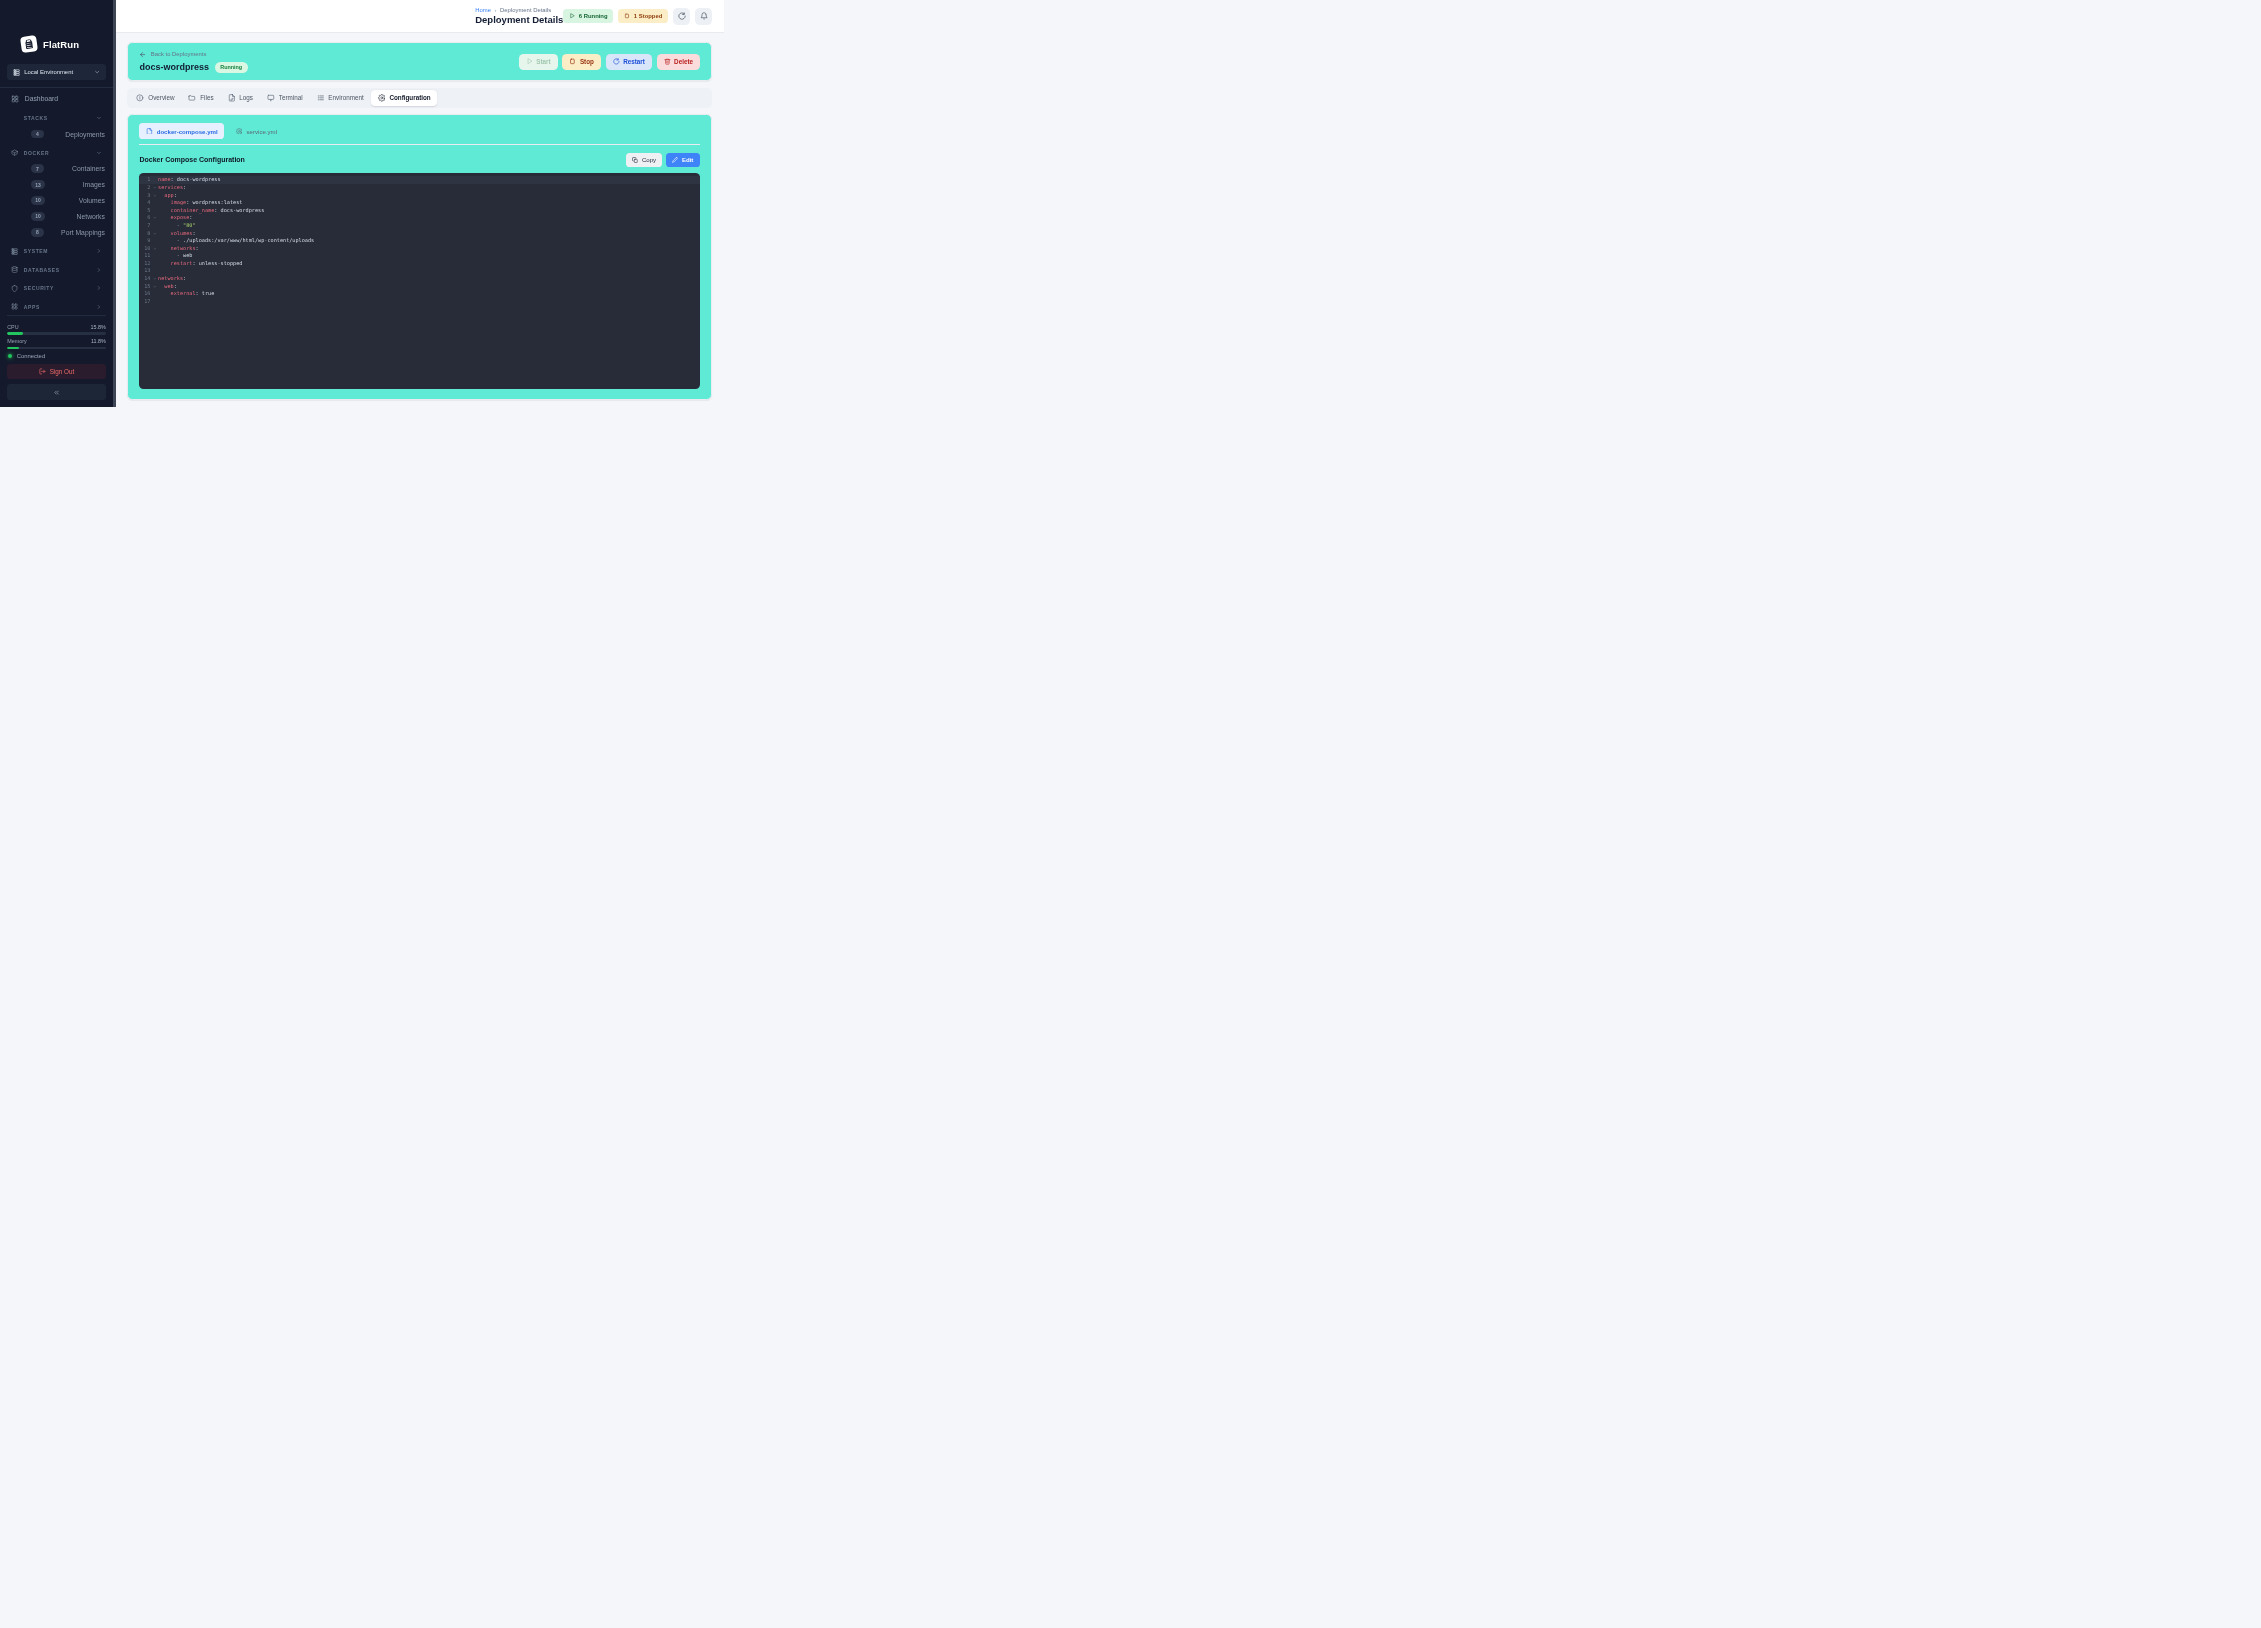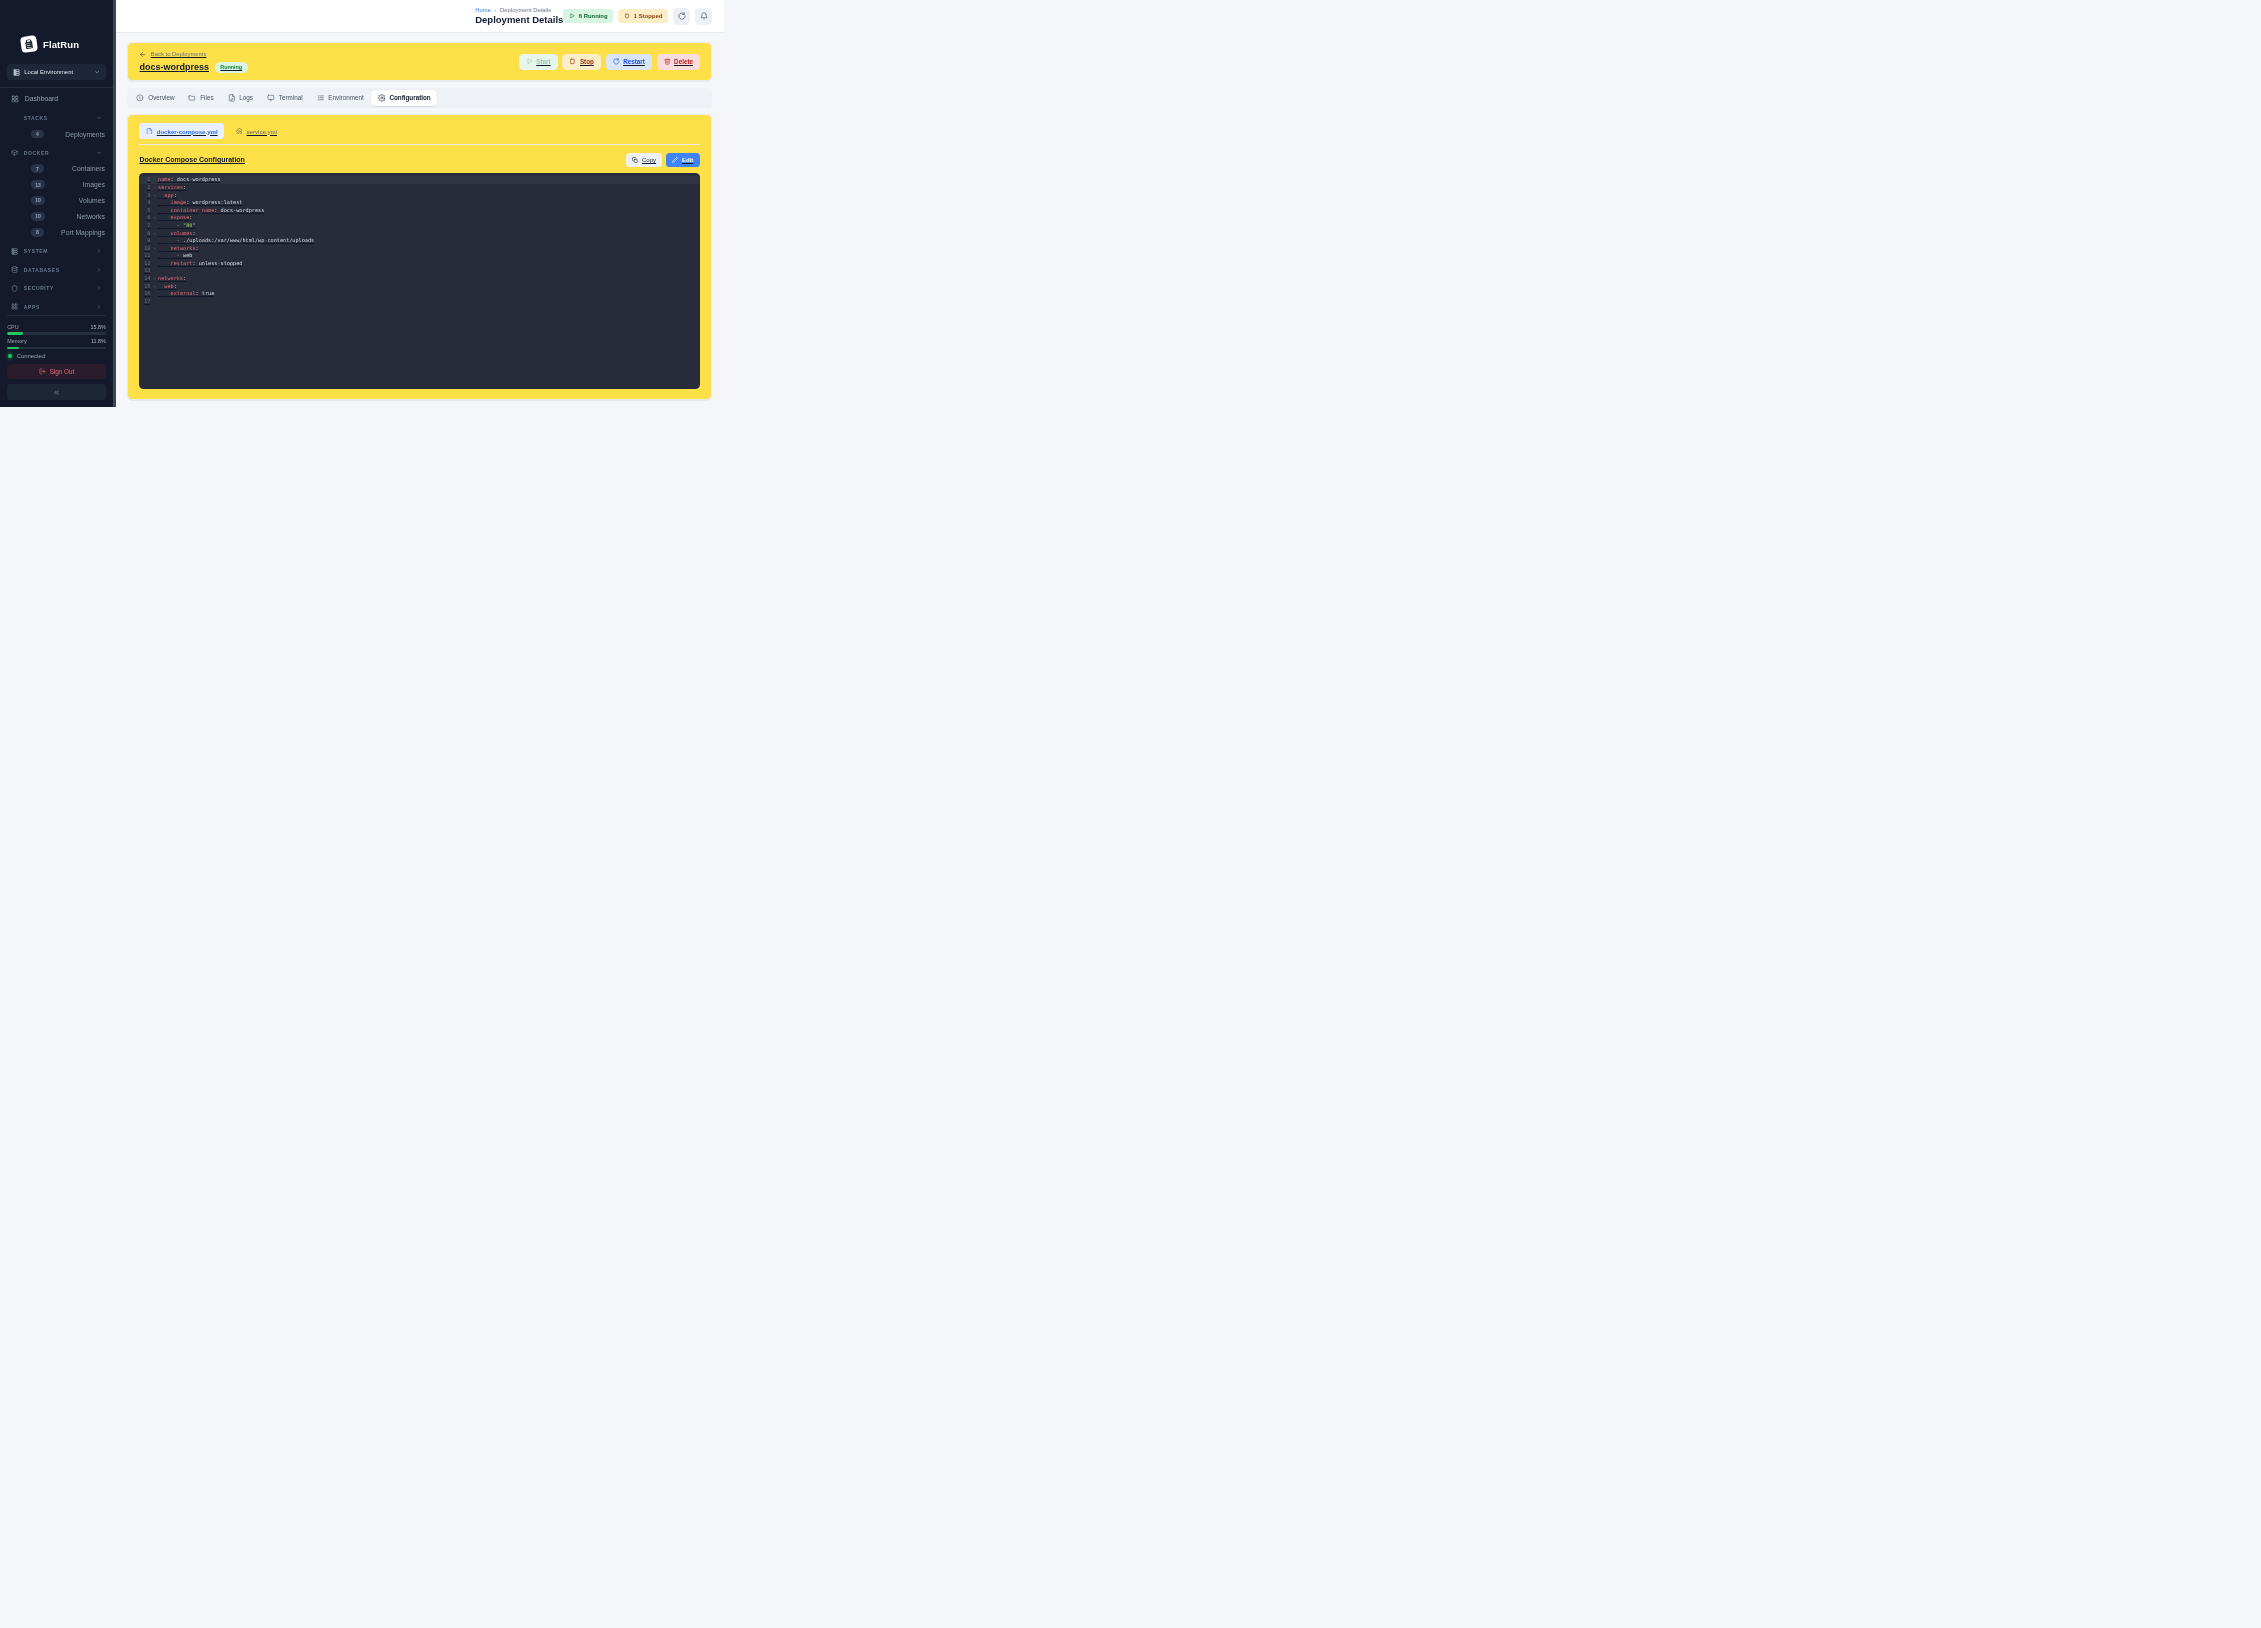--- a/index.html
+++ b/index.html
@@ -90,23 +90,22 @@
   .pill-green { background:#d8f5e1; color:#166534; }
   .pill-yellow { background:#fbeec7; color:#92400e; }
   .icon-btn {
     width:17px; height:17px; background:#edf1f6; border:none; border-radius:4.5px;
     color:#4b5563; display:flex; align-items:center; justify-content:center; cursor:pointer;
   }
   .icon-btn .icon { width:8.1px; height:8.1px; }
 
   .content { flex:1; min-height:0; padding:9px 11.8px 7.2px; display:flex; flex-direction:column; gap:6.3px; }
   .card {
-    background:#fde047; border:0.5px solid #e9edf2; border-radius:5.4px;
+    background:#5eead4; border:0.5px solid #e9edf2; border-radius:5.4px;
     box-shadow:0 0.5px 0.9px rgba(16,24,40,.06);
-    text-decoration:underline;
   }
   .dep-card { padding:7.7px 11px; display:flex; align-items:center; justify-content:space-between; flex-shrink:0; }
   .back-link { display:flex; align-items:center; gap:4.1px; font-size:5.9px; color:#64748b; cursor:pointer; }
   .back-link .icon { width:7.2px; height:7.2px; color:#475569; }
   .dep-title-row { display:flex; align-items:center; gap:5.9px; margin-top:4.1px; }
   .dep-name { font-size:9px; font-weight:700; color:#121c33; }
   .status-badge { background:#d9f7e3; color:#15803d; font-size:5.4px; font-weight:600; border-radius:5.4px; padding:2.3px 5.4px; }
   .actions { display:flex; gap:4.5px; }
   .act-btn {
     display:flex; align-items:center; gap:3.6px; border:none; border-radius:4.5px;

